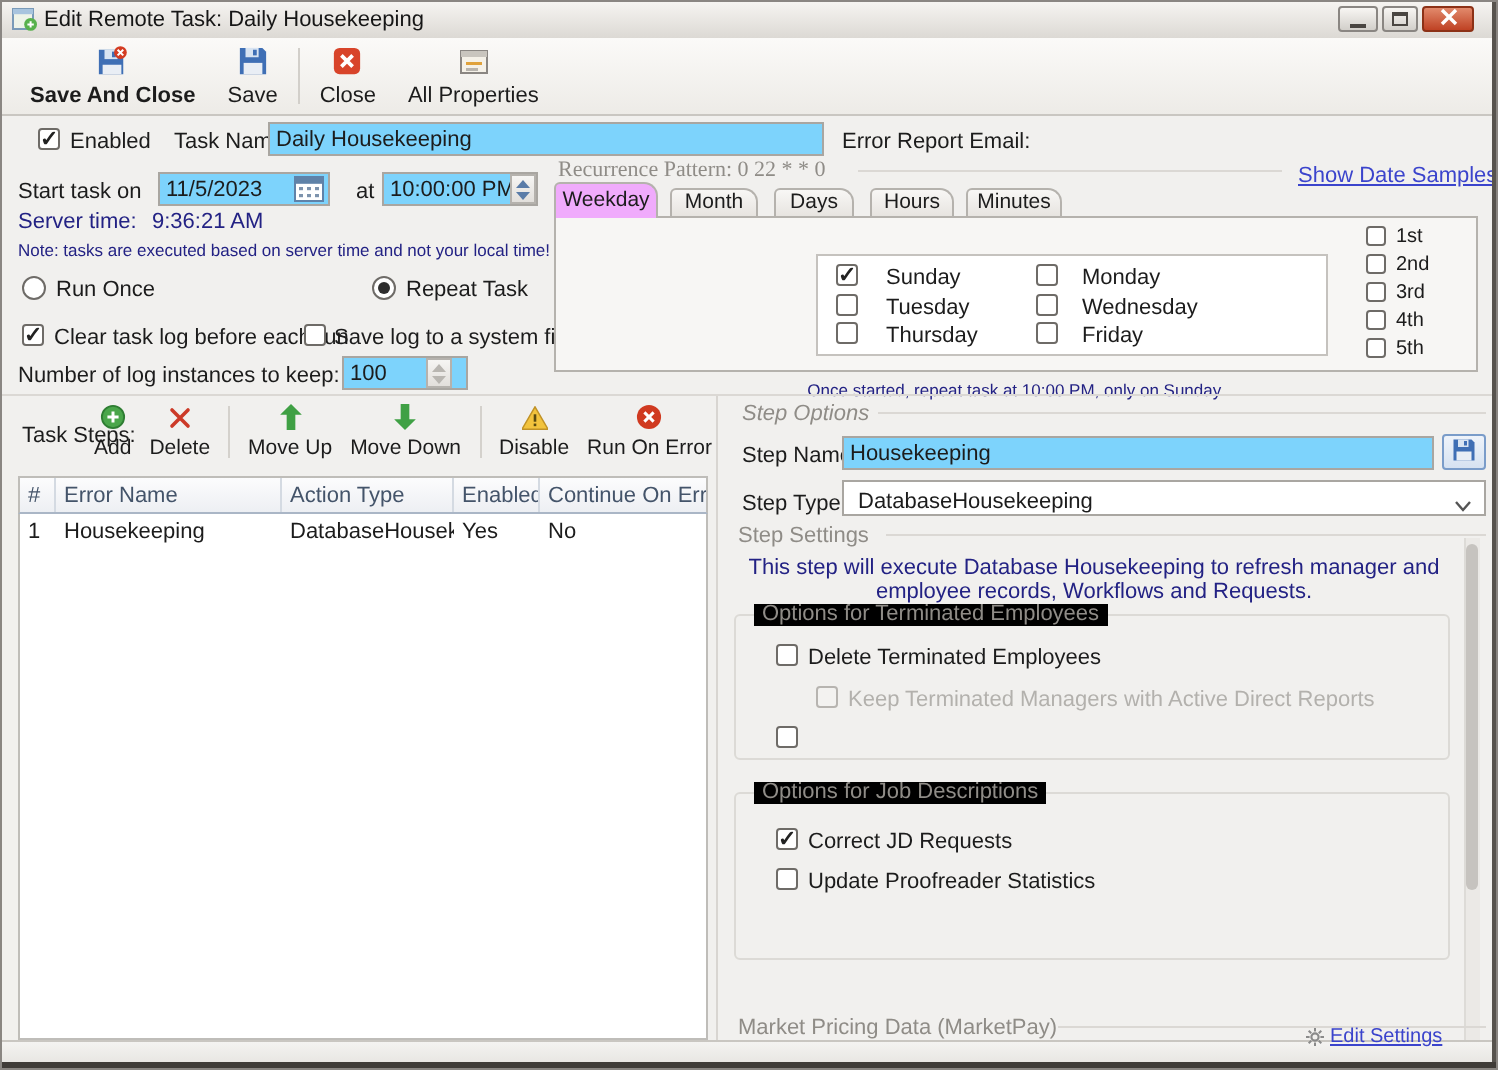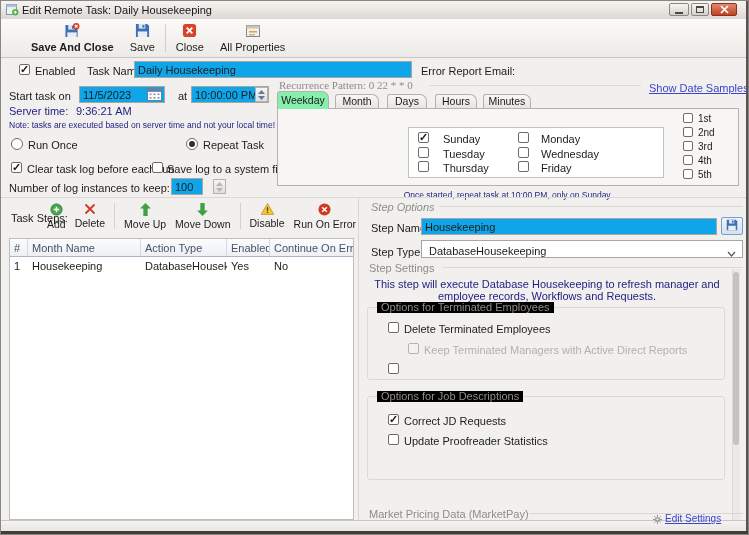--- a/index.html
+++ b/index.html
@@ -22,43 +22,43 @@
     background:linear-gradient(#f6f4f1,#dcd9d4);border-bottom:1px solid #b8b4af;}
   .title-text{position:absolute;left:21px;top:3px;font-size:11px;color:#161616;white-space:nowrap;}
   .winbtn{position:absolute;top:2px;height:13px;border:1px solid #8a8682;border-radius:2px;
     background:linear-gradient(#f8f6f3,#d2cfca);box-sizing:border-box;
     display:flex;align-items:center;justify-content:center;}
   .winbtn.close{background:linear-gradient(#e28a6c,#bf4224);border-color:#8c3116;}
 
   
   .toolbar{position:absolute;left:0;top:18px;width:100%;height:39px;box-sizing:border-box;
     background:linear-gradient(#fbfaf8,#edebe7);border-bottom:1px solid #c9c6c1;
-    display:flex;align-items:stretch;padding-left:22px;}
+    display:flex;align-items:stretch;padding-left:6px;}
   .tbtn{display:flex;flex-direction:column;align-items:center;justify-content:center;gap:1px;padding:2px 8px;}
   .tbtn .cap{font-size:11px;line-height:12px;}
   .tbtn.primary .cap{font-weight:bold;}
   .tsep{width:1px;background:#d2cfca;margin:5px 2px;}
 
   
-  .tb{position:absolute;height:17px;background:#0ea5e9;border:1px solid #a9a6a1;box-sizing:border-box;
+  .tb{position:absolute;height:17px;background:#7dd3fc;border:1px solid #a9a6a1;box-sizing:border-box;
     padding:2px 3px;white-space:nowrap;overflow:hidden;line-height:12px;}
   .cb{position:absolute;width:11px;height:11px;background:#fff;border:1px solid #6e6b67;border-radius:2px;box-sizing:border-box;}
   .cb.checked::after{content:"\2713";position:absolute;left:0px;top:-2px;font-size:11px;font-weight:bold;color:#222;}
   .cb.disabled{border-color:#b7b4b0;background:#f3f2f0;}
   .rb{position:absolute;width:12px;height:12px;background:#fff;border:1px solid #6e6b67;border-radius:50%;box-sizing:border-box;}
   .rb.selected::after{content:"";position:absolute;left:2px;top:2px;width:6px;height:6px;border-radius:50%;background:#2e2e2e;}
   .dislbl{color:#b3b1ad;}
   .spin{position:absolute;display:flex;flex-direction:column;align-items:center;justify-content:center;gap:2px;
     background:linear-gradient(#f6f5f3,#e2dfdb);border:1px solid #b5b2ad;box-sizing:border-box;}
 
   
   .tab{position:absolute;top:93px;height:14px;background:linear-gradient(#f8f7f5,#e7e4e0);
     border:1px solid #b5b2ad;border-bottom:none;border-radius:3px 7px 0 0;text-align:center;
     line-height:13px;font-size:10.5px;box-sizing:border-box;z-index:2;}
-  .tab.active{top:90px;height:18px;background:#86efac;line-height:16px;z-index:4;}
+  .tab.active{top:90px;height:18px;background:#f0abfc;line-height:16px;z-index:4;}
   .tabpanel{position:absolute;left:276px;top:107px;width:462px;height:78px;border:1px solid #b5b2ad;
     background:#f7f6f4;box-sizing:border-box;z-index:1;}
   .listbox{position:absolute;left:407px;top:126px;width:256px;height:51px;background:#fff;border:1px solid #c5c2be;box-sizing:border-box;z-index:3;}
 
   
   .groupbox{position:absolute;border:1px solid #dcdad6;border-radius:3px;box-sizing:border-box;}
   .grouplbl{position:absolute;background:#000000;padding:0 4px;color:#8f8c87;white-space:nowrap;line-height:11px;}
 
   
   .tablebg{position:absolute;left:8px;top:237px;width:345px;height:282px;background:#fff;border:1px solid #bfbdb9;box-sizing:border-box;}
@@ -206,21 +206,21 @@
   <span class="lbl" style="left:27px;top:138px;">Run Once</span>
   <div class="rb selected" style="left:185px;top:137px;"></div>
   <span class="lbl" style="left:202px;top:138px;">Repeat Task</span>
 
   <div class="cb checked" style="left:10px;top:161px;"></div>
   <span class="lbl" style="left:26px;top:162px;">Clear task log before each run</span>
   <div class="cb" style="left:151px;top:161px;"></div>
   <span class="lbl" style="left:166px;top:162px;">Save log to a system file</span>
 
   <span class="lbl" style="left:8px;top:181px;">Number of log instances to keep:</span>
-  <div class="tb" style="left:170px;top:177px;width:32px;padding-right:14px;">100</div>
+  <div class="tb" style="left:170px;top:177px;width:63px;padding-right:14px;">100</div>
   <div class="spin" style="left:212px;top:178px;width:13px;height:15px;">
     <svg width="7" height="4" viewBox="0 0 7 4">
         <path d="M3.5 0L7 4H0z" fill="#b9b6b1"></path>
       </svg>
     <svg width="7" height="4" viewBox="0 0 7 4">
         <path d="M3.5 4L0 0h7z" fill="#b9b6b1"></path>
       </svg>
   </div>
 
   <span class="lbl graylbl" style="left:278px;top:78px;font-family:Liberation Serif, serif;">Recurrence Pattern: 0 22 * * 0</span>
@@ -319,21 +319,21 @@
             <circle cx="7" cy="7" r="6.5" fill="#d03a20"></circle>
             <path d="M4.5 4.5l5 5M9.5 4.5l-5 5" stroke="#fff" stroke-width="1.6"></path>
           </svg></span>
       <span>Run On Error</span>
     </div>
   </div>
 
   <div class="tablebg"></div>
   <div class="thead">
     <div class="th" style="width:18px;">#</div>
-    <div class="th" style="width:113px;">Month Name</div>
+    <div class="th" style="width:113px;">Error Name</div>
     <div class="th" style="width:86px;">Action Type</div>
     <div class="th" style="width:43px;">Enabled</div>
     <div class="th" style="width:83px;border-right:none;">Continue On Error</div>
   </div>
   <div class="trow">
     <div class="td" style="width:18px;">1</div>
     <div class="td" style="width:113px;">Housekeeping</div>
     <div class="td" style="width:86px;">DatabaseHousekeeping</div>
     <div class="td" style="width:43px;">Yes</div>
     <div class="td" style="width:83px;">No</div>

